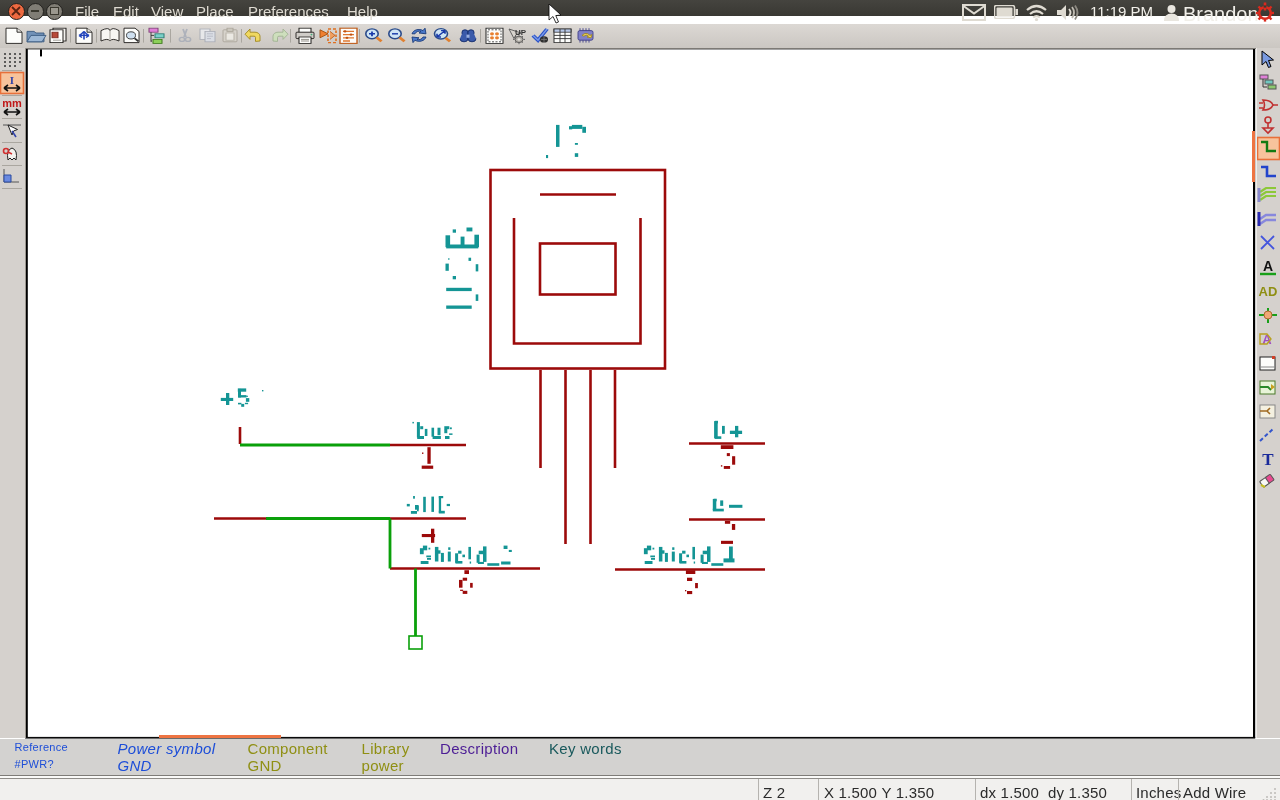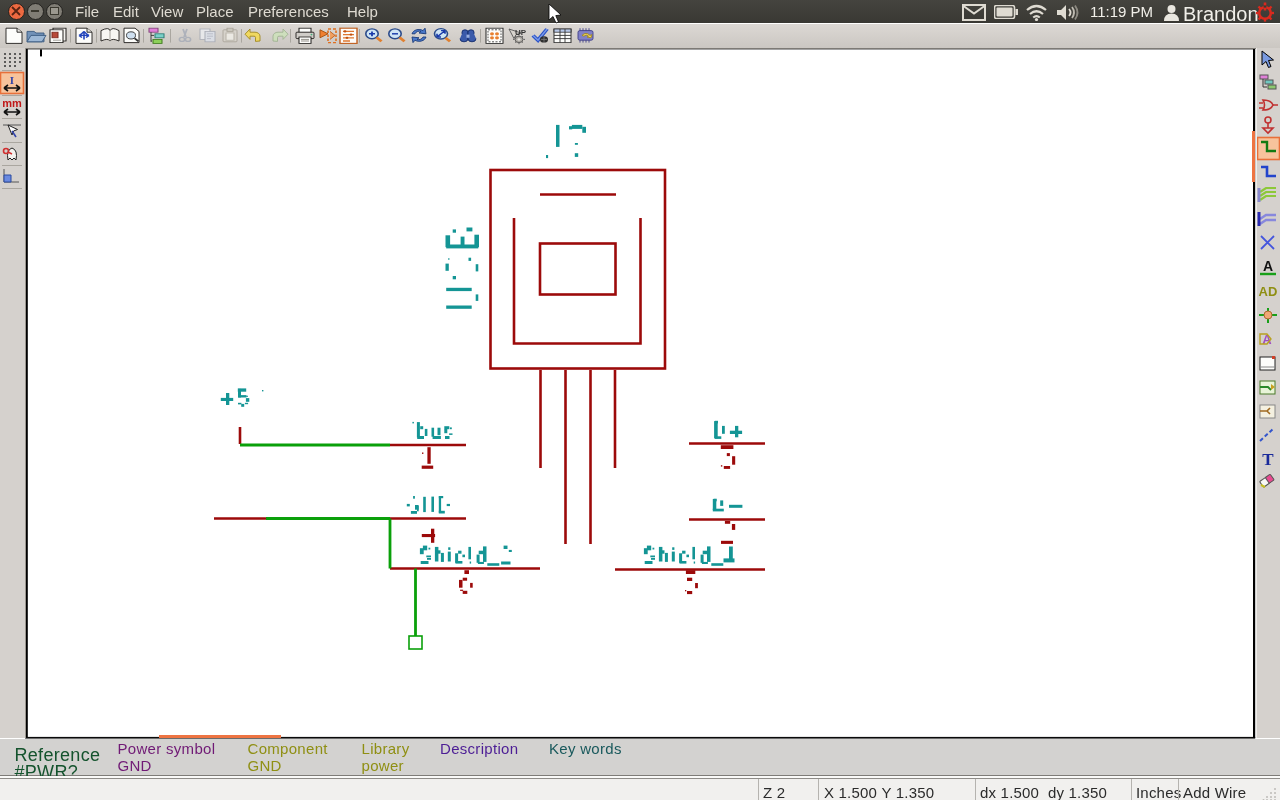--- a/index.html
+++ b/index.html
@@ -194,21 +194,21 @@
         <rect x="729.9" y="430.7" width="12.2" height="3.3"></rect>
 
       <rect x="712.8" y="499" width="3.5" height="11"></rect>
         <rect x="713.6" y="498.7" width="3.1" height="2.6"></rect>
       <rect x="712.8" y="508.7" width="11" height="2.7"></rect>
       <rect x="720.2" y="500.4" width="3" height="5.5"></rect>
       <rect x="729" y="504.8" width="13.4" height="3"></rect>
     </g>
   </svg>
 
-  <div class="abs" style="left:0;top:0;width:1280px;height:23px;background:linear-gradient(#45443f,#393833);">
+  <div class="abs" style="left:0;top:0;width:1280px;height:16px;background:linear-gradient(#45443f,#393833);">
 
     <div class="abs" style="left:8px;top:3px;width:15px;height:15px;border-radius:50%;background:#ee6a41;border:1px solid #23221f;"></div>
     <svg class="abs" style="left:11px;top:6px" width="10" height="10">
         <path d="M1,1 L9,9 M9,1 L1,9" stroke="#5a2413" stroke-width="1.8"></path>
       </svg>
     <div class="abs" style="left:27px;top:3px;width:15px;height:15px;border-radius:50%;background:#807d75;border:1px solid #23221f;"></div>
     <div class="abs" style="left:31px;top:10px;width:8px;height:2px;background:#3a382f;"></div>
     <div class="abs" style="left:46px;top:3px;width:15px;height:15px;border-radius:50%;background:#807d75;border:1px solid #23221f;"></div>
     <div class="abs" style="left:50px;top:7px;width:7px;height:6px;border:1.5px solid #3a382f;background:#9b988f;"></div>
 
@@ -595,22 +595,22 @@
           </g>
           <path d="M4,14 l4,2" stroke="#c8c020" stroke-width="2"></path>
         </g>
   </svg>
   </div>
 
   <div class="abs" style="left:158.8px;top:734.6px;width:122px;height:3.5px;background:#ee7442;"></div>
   <div class="abs" style="left:1251.7px;top:130.5px;width:3.4px;height:51.5px;background:#ee7442;"></div>
 
   <div class="abs" style="left:0;top:738.5px;width:1280px;height:36px;background:#d3d2d0;border-bottom:1px solid #7e7c78;">
-    <div class="abs" style="left:14.5px;top:8px;color:#14532d;font-size:18px;letter-spacing:0.3px;line-height:17px;">Reference<br>#PWR?</div>
-    <div class="abs" style="left:117.5px;top:1px;color:#701a75;font-size:15px;letter-spacing:0.3px;line-height:17px;">Power symbol<br>GND</div>
+    <div class="abs" style="left:14.5px;top:0;color:#1d4ed8;font-size:11px;letter-spacing:0.3px;line-height:17px;">Reference<br>#PWR?</div>
+    <div class="abs" style="left:117.5px;top:1px;color:#1d4ed8;font-size:15px;letter-spacing:0.3px;line-height:17px;font-style:italic;">Power symbol<br>GND</div>
     <div class="abs" style="left:247.5px;top:1px;color:#8f8f13;font-size:15px;letter-spacing:0.3px;line-height:17px;">Component<br>GND</div>
     <div class="abs" style="left:361.5px;top:1px;color:#8f8f13;font-size:15px;letter-spacing:0.3px;line-height:17px;">Library<br>power</div>
     <div class="abs" style="left:440px;top:1px;color:#4c1d95;font-size:15px;letter-spacing:0.3px;">Description</div>
     <div class="abs" style="left:549px;top:1px;color:#19595c;font-size:15px;letter-spacing:0.3px;">Key words</div>
   </div>
 
   <div class="abs" style="left:0;top:775.5px;width:1280px;height:24.5px;background:#f1f0ee;border-top:2px solid #fafaf8;color:#2b2b2b;font-size:15px;letter-spacing:0.2px;">
     <div class="abs" style="left:758px;top:0;width:1px;height:24px;background:#b5b3af;"></div>
     <div class="abs" style="left:763px;top:6px;">Z 2</div>
     <div class="abs" style="left:818px;top:0;width:1px;height:24px;background:#b5b3af;"></div>

